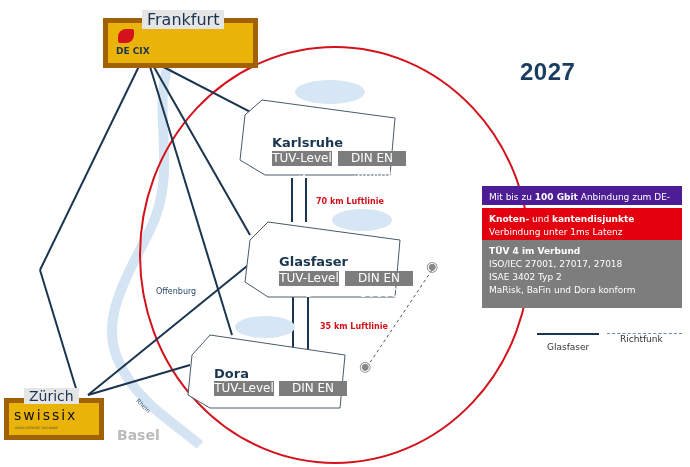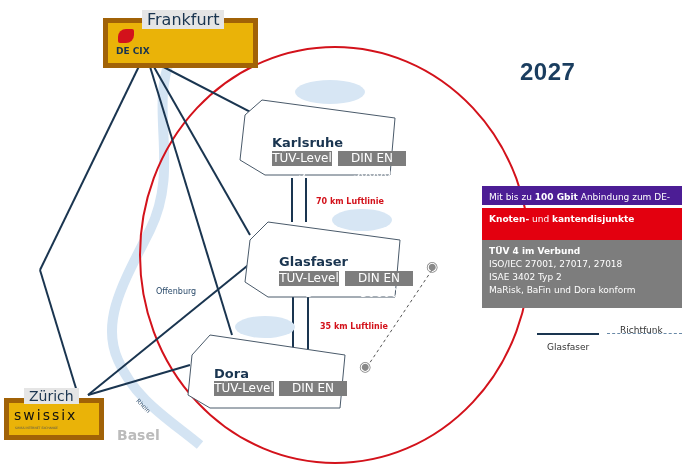--- a/index.html
+++ b/index.html
@@ -89,24 +89,25 @@
 
 <div class="small" style="left:156px;top:287px;">Offenburg</div>
 <div class="small" style="left:135px;top:402px;transform:rotate(45deg);font-size:6px;">Rhein</div>
 <div class="abs" style="left:117px;top:427px;font-size:14px;font-weight:bold;color:#bbb;">Basel</div>
 
 <div class="info" style="top:186px;height:19px;background:#4c1d95;">
   <span>Mit bis zu </span><b>100 Gbit</b><span> Anbindung zum DE-CIX</span>
 </div>
 <div class="info" style="top:208px;height:39px;background:#e3000f;">
   <b>Knoten-</b><span> und </span><b>kantendisjunkte</b><br>
+  <span>Verbindung unter 1ms Latenz</span>
 </div>
 <div class="info" style="top:240px;height:68px;background:#7d7d7d;">
   <b>TÜV 4 im Verbund</b><br>
   <span>ISO/IEC 27001, 27017, 27018</span><br>
   <span>ISAE 3402 Typ 2</span><br>
   <span>MaRisk, BaFin und Dora konform</span>
 </div>
 
 <div class="abs" style="left:537px;top:333px;width:62px;border-top:2px solid #1a3550;"></div>
 <div class="legend-label" style="left:547px;top:342px;">Glasfaser</div>
 <div class="abs" style="left:607px;top:333px;width:75px;border-top:1px dashed #6a8aa8;"></div>
-<div class="legend-label" style="left:620px;top:325px;">Richtfunk</div>
+<div class="legend-label" style="left:620px;top:334px;">Richtfunk</div>
 
 </body></html>

